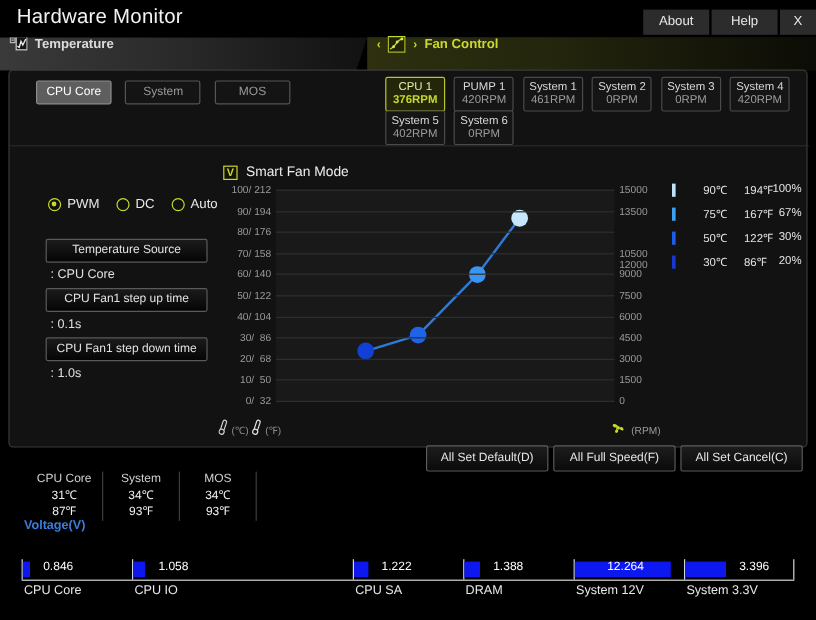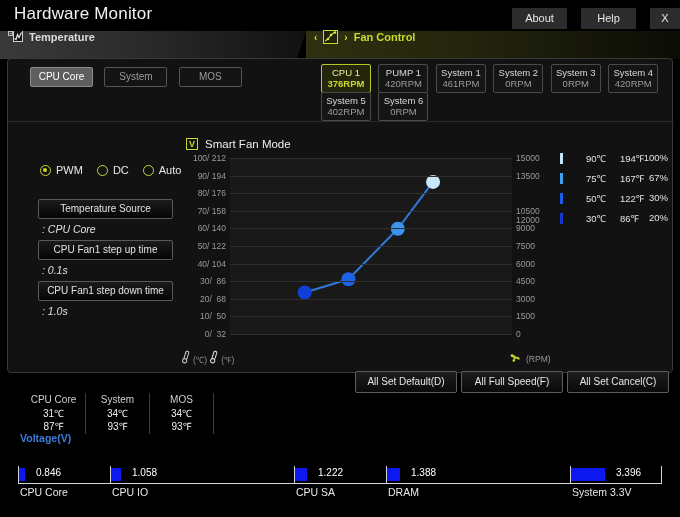--- a/index.html
+++ b/index.html
@@ -10,21 +10,21 @@
     overflow: hidden;
   }
   #app { position: relative; width: 680px; height: 517px; background: #000; }
 
   
   .titlebar { position: absolute; left: 0; top: 0; width: 680px; height: 33px; background: #000; }
   .app-title {
     position: absolute; left: 14px; top: 4px;
     font-size: 17px; color: #f2f2f2; letter-spacing: .2px;
   }
-  .winbtns { position: absolute; right: 0; top: 8px; display: flex; gap: 14px; }
+  .winbtns { position: absolute; right: 0; top: 8px; display: flex; gap: 2px; }
   .winbtn {
     background: #2c2c2c; color: #e8e8e8; font-size: 11px;
     padding: 4px 0 5px 0; text-align: center; border: 0;
     cursor: pointer;
   }
   .winbtn.about { width: 55px; }
   .winbtn.help  { width: 55px; }
   .winbtn.close { width: 30px; }
 
   
@@ -94,21 +94,21 @@
     width: 4px; height: 4px; border-radius: 50%; background: #c9d82e;
   }
   .mode span.lbl { font-size: 11px; color: #e8e8e8; }
 
   .infoblk { position: absolute; left: 30px; width: 135px; }
   .infohdr {
     background: linear-gradient(to bottom,#1b1b1b,#050505);
     border: 1px solid #5a5a5a; border-radius: 2px;
     color: #e2e2e2; font-size: 10px; text-align: center; padding: 3px 0 4px 0;
   }
-  .infoval { font-size: 10.5px; color: #e0e0e0; padding: 4px 0 0 4px; font-style: italic; }
+  .infoval { font-size: 10.5px; color: #e0e0e0; padding: 4px 0 0 4px; }
 
   
   .chartwrap { position: absolute; left: 170px; top: 79px; width: 490px; height: 228px; }
   .sfm { position: absolute; left: 8px; top: 0; display: flex; align-items: center; gap: 7px; cursor: pointer; }
   .chk {
     width: 12px; height: 12px; border: 1px solid #c9d82e; background: #141406;
     color: #c9d82e; font-size: 9px; line-height: 11px; text-align: center; font-weight: bold;
   }
   .sfm-lbl { font-size: 11.5px; color: #ededed; }
 
@@ -449,20 +449,26 @@
         <span class="vbar" style="width:12px;background:#0d17f0"></span>
         <span class="vval" style="left: 24px;">1.222</span>
         <span class="vname">CPU SA</span>
       </div>
       <div class="vgroup" style="left: 368px; width: 92px;">
         <span class="vtrack" style="width:88px"></span>
         <span class="vbar" style="width:13px;background:#0d17f0"></span>
         <span class="vval" style="left: 25px;">1.388</span>
         <span class="vname">DRAM</span>
       </div>
+      <div class="vgroup" style="left: 460px; width: 92px;">
+        <span class="vtrack" style="width:88px"></span>
+        <span class="vbar" style="width:80px;background:#0d17f0"></span>
+        <span class="vval" style="left: 28px;">12.264</span>
+        <span class="vname">System 12V</span>
+      </div>
       <div class="vgroup" style="left: 552px; width: 92px;">
         <span class="vtrack" style="width:88px"></span>
         <span class="vbar" style="width:34px;background:#0d17f0"></span>
         <span class="vval" style="left: 46px;">3.396</span>
         <span class="vname">System 3.3V</span>
       </div>
     </div>
 
 </div>
 

